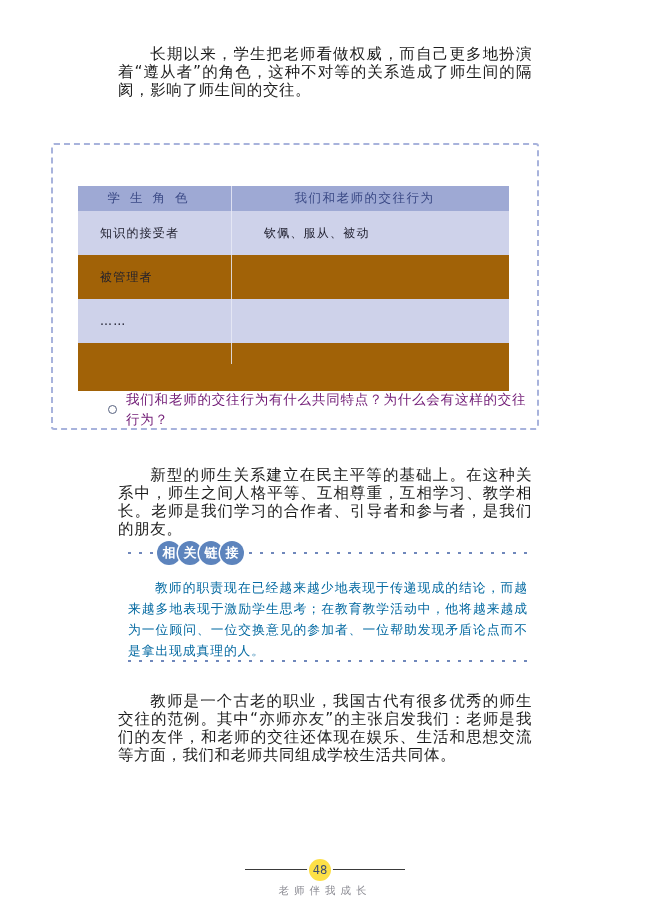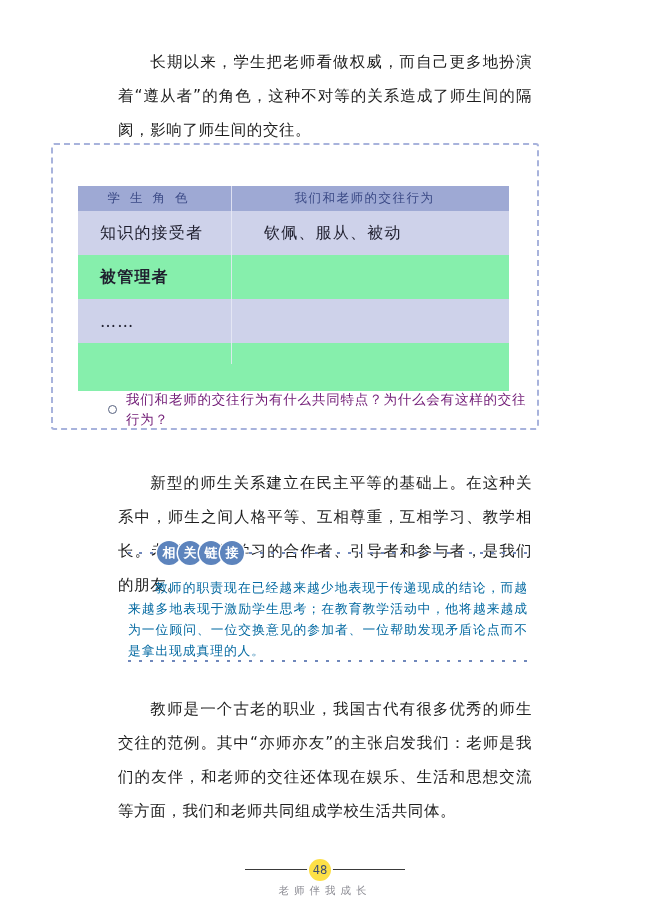--- a/index.html
+++ b/index.html
@@ -21,21 +21,21 @@
     position: absolute;
     left: 0; top: 0;
     width: 650px;
     height: 919px;
   }
 
   
   .para {
     position: absolute;
     font-size: 15.5px;
-    line-height: 34px;
+    line-height: 18px;
     letter-spacing: 0.6px;
     color: #1d1d1d;
     text-align: justify;
     text-justify: inter-character;
   }
   .para .indent { display: inline-block; width: 2.05em; }
 
   
   .activity-box {
     position: absolute;
@@ -85,28 +85,28 @@
     background: #9ea9d4;
     color: #3b4a86;
     font-size: 12.5px;
     letter-spacing: 3px;
     text-align: center;
   }
   .tbl-head td.c2cell { letter-spacing: 1.5px; }
 
   .tbl-row td {
     height: 44px;
-    font-size: 16px;
+    font-size: 12px;
     letter-spacing: 1.2px;
     color: #1f1f2e;
     padding-left: 22px;
   }
   .tbl-row td.c2cell { padding-left: 44px; margin-top: 39px; }
   .tbl-row.light td { background: #ced2ea; }
-  .tbl-row.dark  td { background: #86efac; font-weight: bold; }
+  .tbl-row.dark  td { background: #a16207; }
   .tbl-row.tall td { height: 48px; }
 
   .col-divider {
     position: absolute;
     left: 231px;
     top: 186px;
     width: 1px;
     height: 178px;
     background: #e8eaf6;
     opacity: 0.85;

